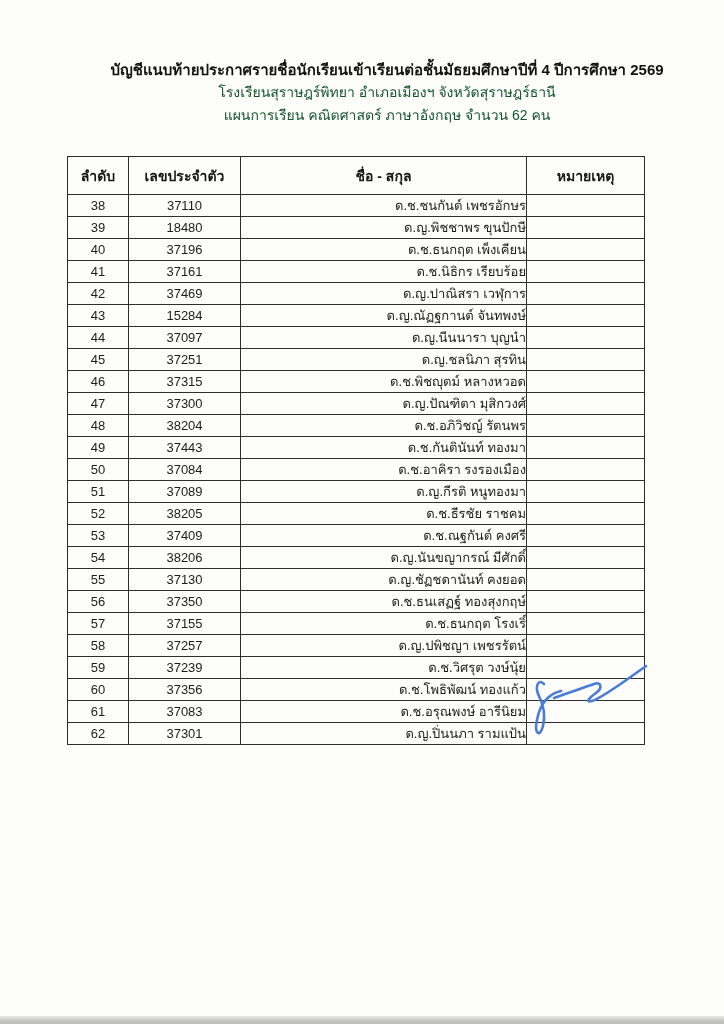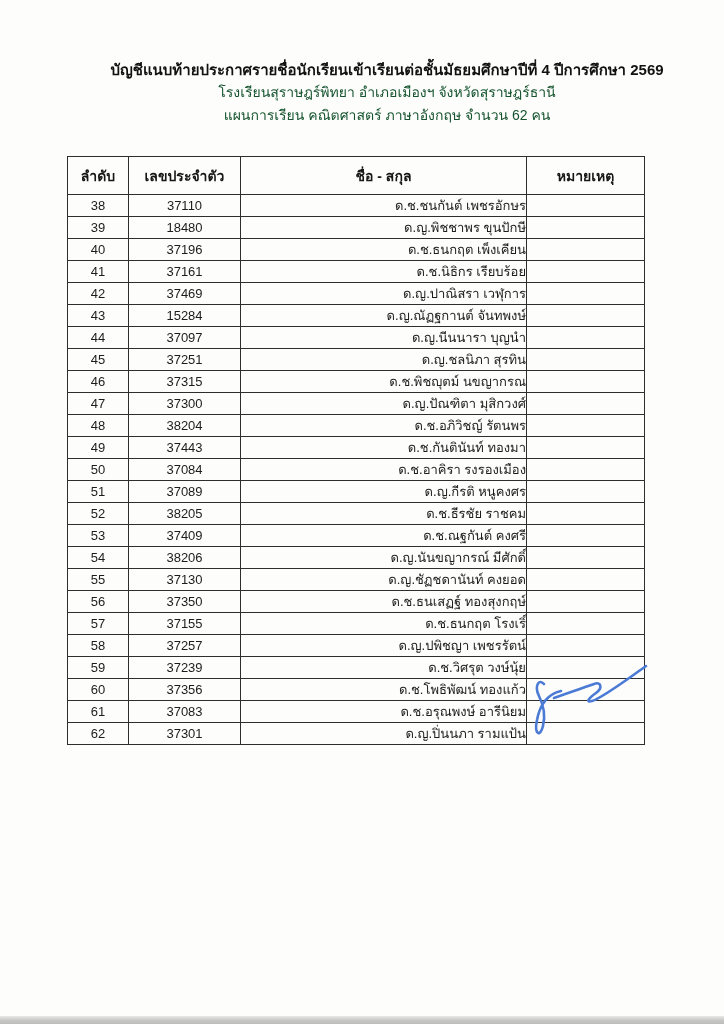--- a/index.html
+++ b/index.html
@@ -141,21 +141,21 @@
     <tr>
       <td class="c-no">45</td>
       <td class="c-id">37251</td>
       <td class="c-name">ด.ญ.ชลนิภา สุรทิน</td>
       <td class="c-note"></td>
     </tr>
 
     <tr>
       <td class="c-no">46</td>
       <td class="c-id">37315</td>
-      <td class="c-name">ด.ช.พิชญุตม์ นขญากรณ</td>
+      <td class="c-name">ด.ช.พิชญุตม์ หลางหวอด</td>
       <td class="c-note"></td>
     </tr>
 
     <tr>
       <td class="c-no">47</td>
       <td class="c-id">37300</td>
       <td class="c-name">ด.ญ.ปัณฑิตา มุสิกวงศ์</td>
       <td class="c-note"></td>
     </tr>
 
@@ -176,21 +176,21 @@
     <tr>
       <td class="c-no">50</td>
       <td class="c-id">37084</td>
       <td class="c-name">ด.ช.อาคิรา รงรองเมือง</td>
       <td class="c-note"></td>
     </tr>
 
     <tr>
       <td class="c-no">51</td>
       <td class="c-id">37089</td>
-      <td class="c-name">ด.ญ.กีรติ หนูคงศร</td>
+      <td class="c-name">ด.ญ.กีรติ หนูทองมา</td>
       <td class="c-note"></td>
     </tr>
 
     <tr>
       <td class="c-no">52</td>
       <td class="c-id">38205</td>
       <td class="c-name">ด.ช.ธีรชัย ราชคม</td>
       <td class="c-note"></td>
     </tr>
 

